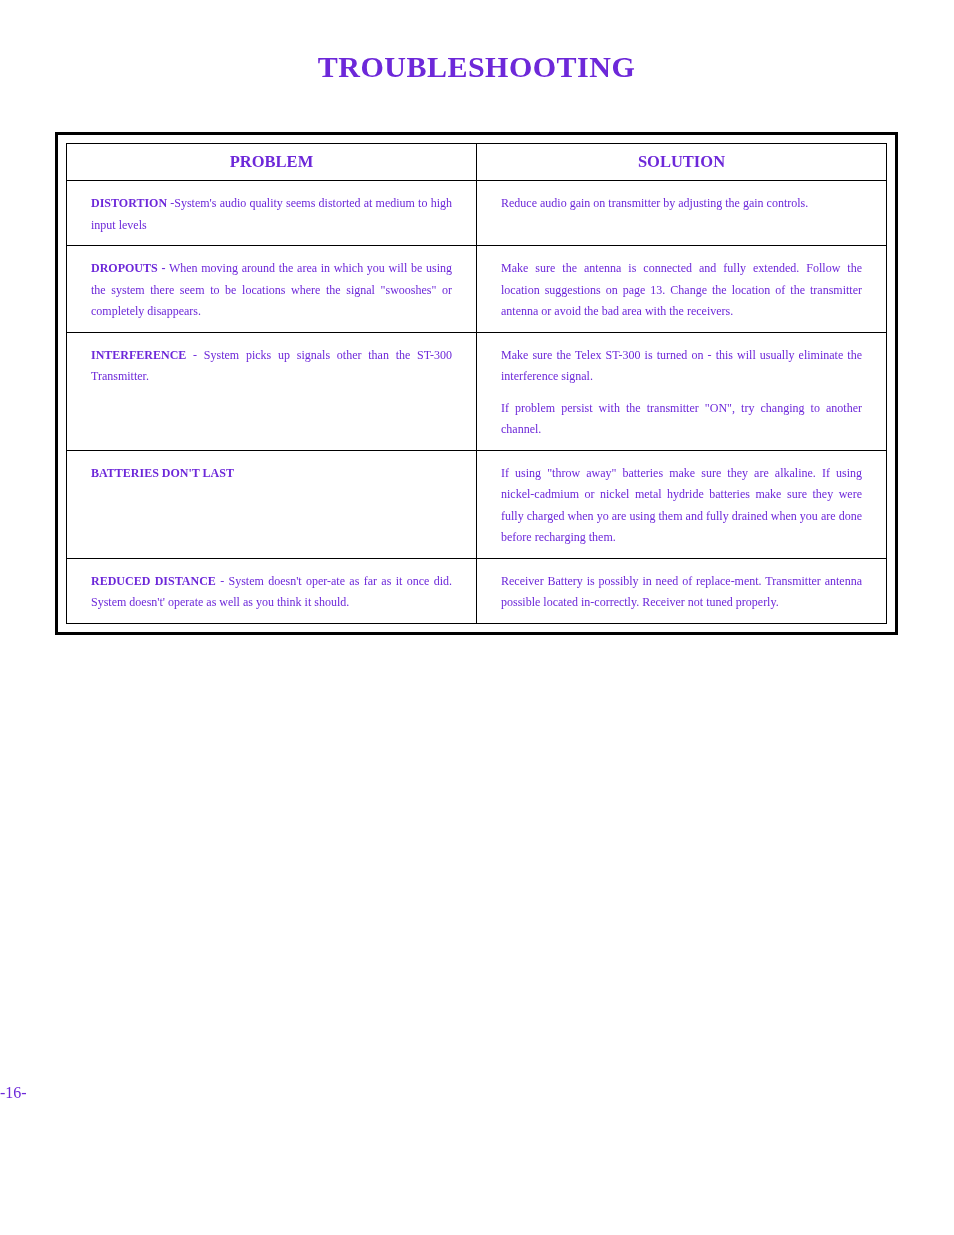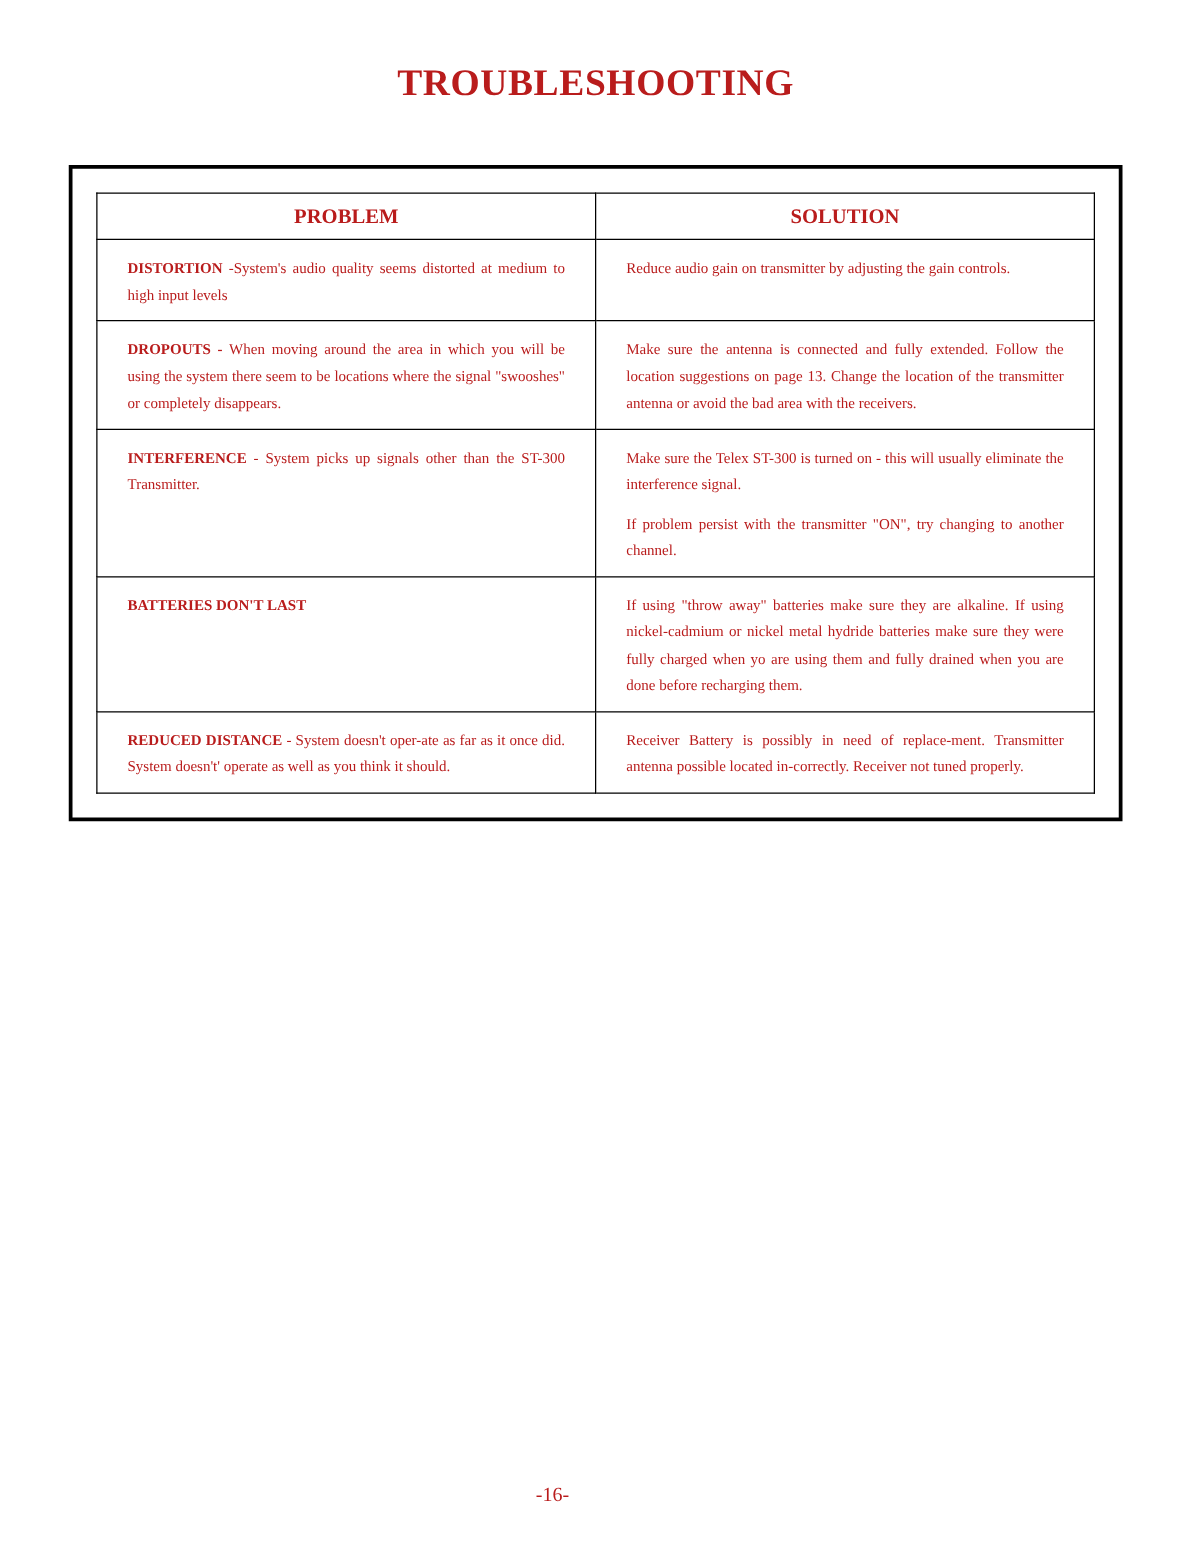--- a/index.html
+++ b/index.html
@@ -5,21 +5,21 @@
   html, body {
     margin: 0;
     padding: 0;
     background: #ffffff;
   }
   .page {
     position: relative;
     width: 954px;
     height: 1235px;
     background: #ffffff;
-    color: #b91c1c;
+    color: #6d28d9;
     font-family: "Liberation Serif", "DejaVu Serif", serif;
     box-sizing: border-box;
     padding: 50px 56px 0 55px;
     overflow: hidden;
   }
   .title {
     margin: 0 0 20px 0;
     text-align: center;
     font-size: 30px;
     font-weight: 700;
@@ -32,21 +32,21 @@
   }
   .intro p {
     flex: 1;
     margin: 0;
     font-size: 16px;
     line-height: 21.5px;
     text-align: justify;
   }
   .tbl-outer {
     border: 3px solid #000;
-    padding: 19px;
+    padding: 8px;
     margin-top: 28px;
   }
   table.troubleshooting {
     border-collapse: collapse;
     width: 100%;
     table-layout: fixed;
   }
   table.troubleshooting th,
   table.troubleshooting td {
     border: 1px solid #000;
@@ -66,24 +66,24 @@
     line-height: 21.5px;
   }
   td.col-problem, th.col-problem {
     border-right: 2px solid #000;
   }
   td p { margin: 0; }
   td p + p { margin-top: 10px; font-family: Liberation Serif, serif; }
   .term { font-weight: 700; }
   .footer {
     position: absolute;
-    top: 1188px;
+    top: 1084px;
     left: 0;
     width: 884px;
-    text-align: center;
+    text-align: left;
     font-size: 16px;
   }
 </style>
 </head>
 <body>
 
 <div class="page">
 
   <h1 class="title">TROUBLESHOOTING</h1>
 

